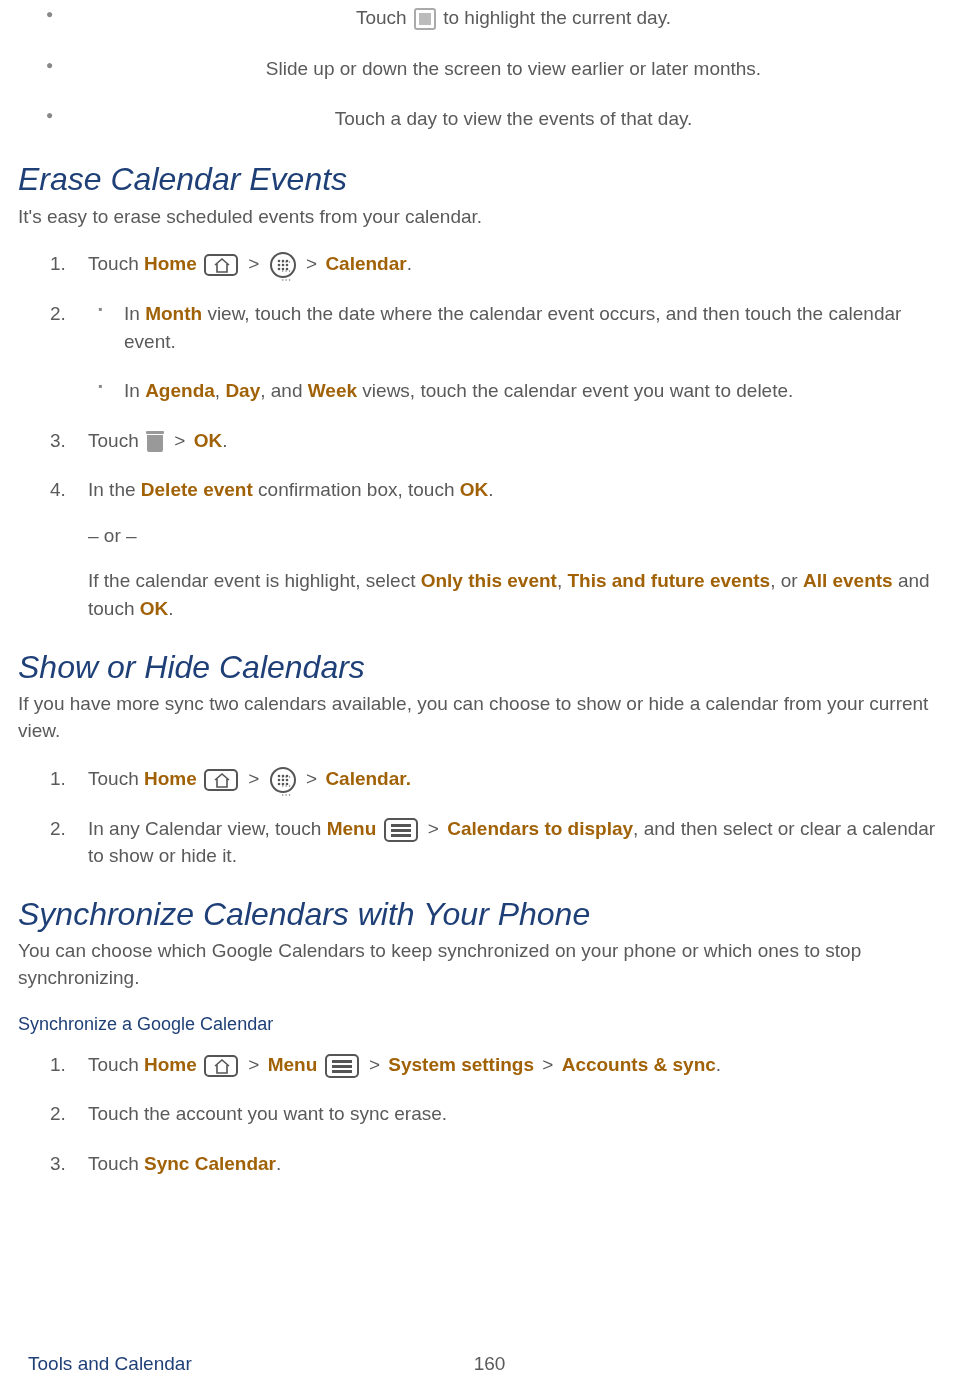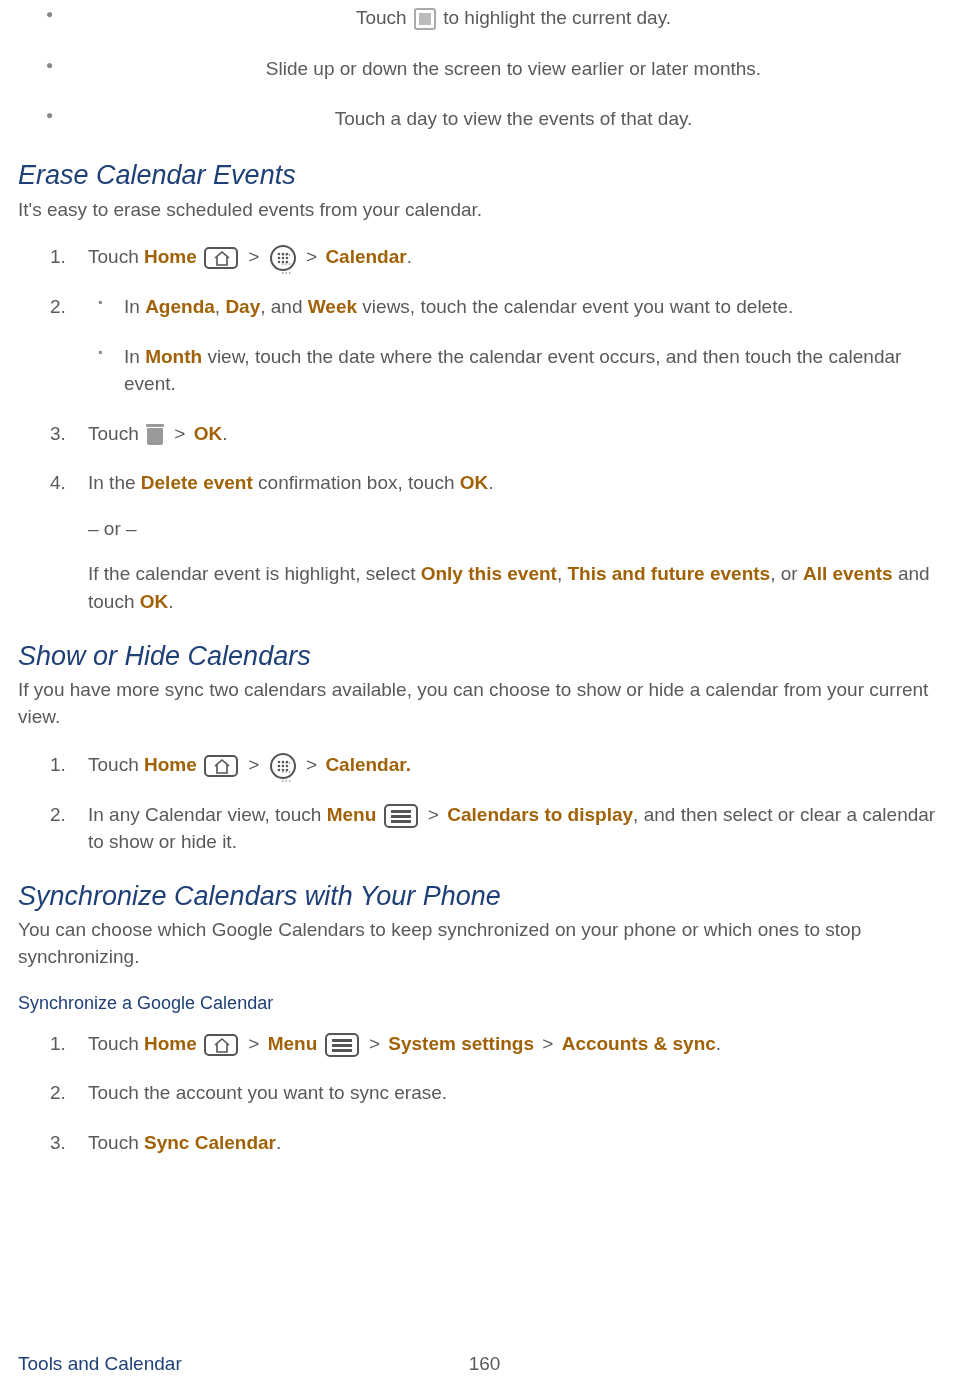--- a/index.html
+++ b/index.html
@@ -38,21 +38,21 @@
   .num-list > li .num {
     position: absolute;
     left: -38px;
     top: 0;
     color: #5a5a5a;
   }
   h2 {
     color: #1f3f77;
     font-style: italic;
     font-weight: normal;
-    font-size: 27px;
+    font-size: 32px;
     margin-top: 14px;
     margin-bottom: 2px;
   }
   h4 {
     color: #1f3f77;
     font-weight: normal;
     font-size: 18px;
     margin-top: 18px;
     margin-bottom: 14px;
   }
@@ -138,21 +138,21 @@
     left: 5px; right: 5px; top: 4px;
     height: 3px;
     background: #555;
     box-shadow: 0 5px 0 #555, 0 10px 0 #555;
   }
   .continued { padding-left: 70px; margin-top: -4px; margin-bottom: 22px; line-height: 1.45; }
   .gt { margin: 0 3px; }
   .footer {
     position: absolute;
     bottom: 14px;
-    left: 18px;
+    left: 28px;
     right: 18px;
     color: #1f3f77;
     font-size: 19px;
   }
   .footer .pn { position: absolute; left: 50%; transform: translateX(-50%); color: #5a5a5a; }
 </style>
 </head>
 <body>
 
 <ul class="bullet-list">
@@ -182,24 +182,24 @@
             <circle cx="3" cy="11" r="1.3"></circle>
             <circle cx="7" cy="11" r="1.3"></circle>
             <circle cx="11" cy="11" r="1.3"></circle>
           </g>
         </svg></span><span class="gt"> &gt; </span><b>Calendar</b><span>.</span>
   </li>
 
   <li><span class="num">2.</span>
     <ul class="square-list" style="padding-left:36px; margin-top:20px;">
       <li>
-        <span>In </span><b>Agenda</b><span>, </span><b>Day</b><span>, and </span><b>Week</b><span> views, touch the calendar event you want to delete.</span>
+        <span>In </span><b>Month</b><span> view, touch the date where the calendar event occurs, and then touch the calendar event.</span>
       </li>
       <li>
-        <span>In </span><b>Month</b><span> view, touch the date where the calendar event occurs, and then touch the calendar event.</span>
+        <span>In </span><b>Agenda</b><span>, </span><b>Day</b><span>, and </span><b>Week</b><span> views, touch the calendar event you want to delete.</span>
       </li>
     </ul>
   </li>
 
   <li><span class="num">3.</span>
     <span>Touch </span><span class="icon icon-trash"></span><span class="gt"> &gt; </span><b>OK</b><span>.</span>
   </li>
 
   <li><span class="num">4.</span>
     <span>In the </span><b>Delete event</b><span> confirmation box, touch </span><b>OK</b><span>.</span>

